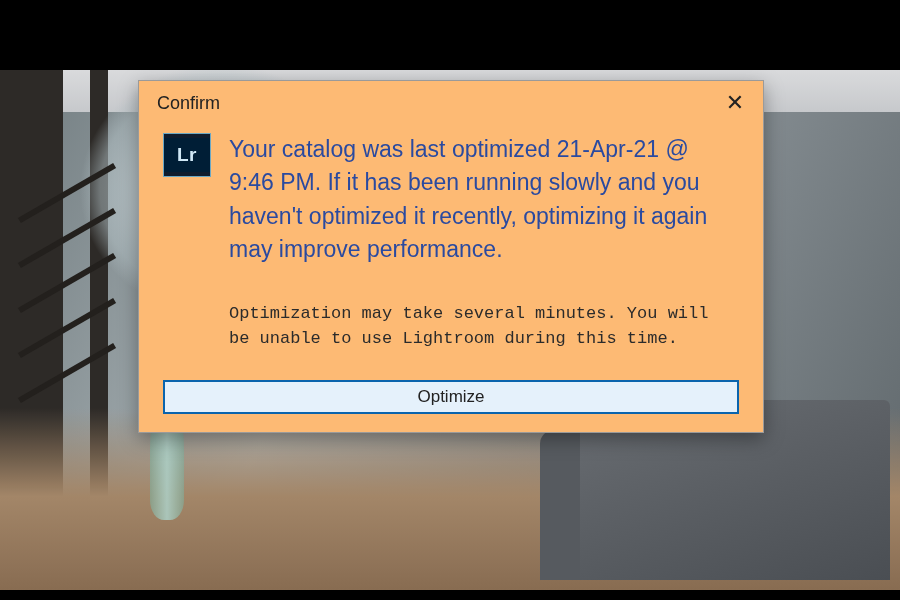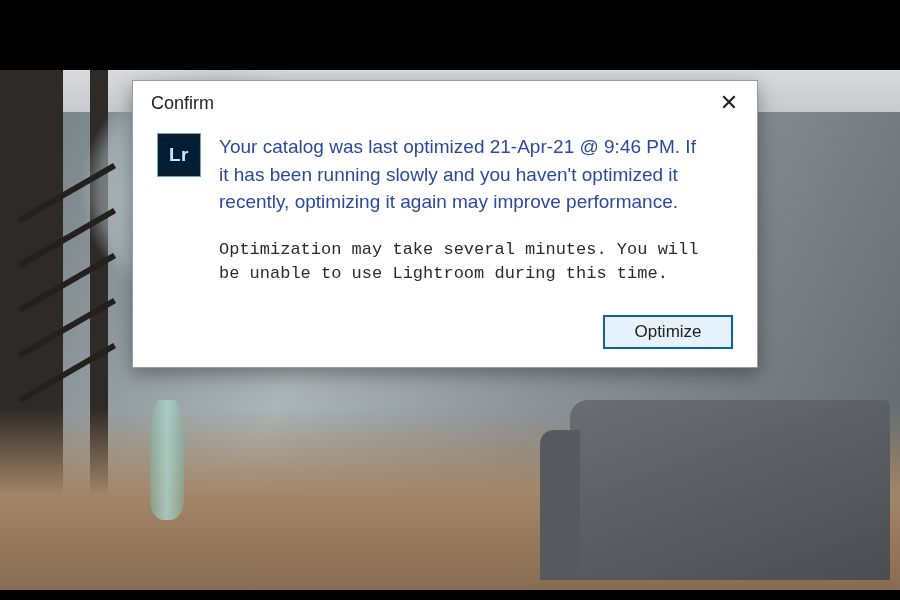--- a/index.html
+++ b/index.html
@@ -57,24 +57,24 @@
     }
     .sofa::after{
       content:"";
       position:absolute; left:-30px; top:30px; width:40px; height:150px;
       background:#565a60; border-radius:14px 0 0 0;
     }
 
     
     .dialog {
       position: absolute;
-      left: 132px;
+      left: 138px;
       top: 80px;
       width: 626px;
-      background: #ffffff;
+      background: #fdba74;
       border: 1px solid #9a9a9a;
       box-shadow: 0 6px 18px rgba(0,0,0,0.35);
     }
     .titlebar {
       display:flex;
       align-items:center;
       justify-content:space-between;
       padding: 8px 14px 4px 18px;
       font-size: 18px;
       color:#222;
@@ -95,49 +95,50 @@
     }
     .app-icon {
       flex: 0 0 44px;
       height: 44px;
       margin-right: 18px;
       border: 1px solid #6aa7c4;
       background: linear-gradient(#0f1c2e,#0f1c2e);
       display:flex; align-items:center; justify-content:center;
     }
     .app-icon-inner{
-      width: 36px; height:34px;
+      width: 46px; height:34px;
       background:#001e36;
       display:flex; align-items:center; justify-content:center;
       color:#d0e8f6;
       font-weight:600;
       font-size:19px;
       font-family: "Segoe UI", Arial, sans-serif;
       letter-spacing:0.5px;
       border:2px solid #001e36;
     }
     .msg-main {
-      font-size: 19px;
+      font-size: 23px;
       line-height: 1.45;
       color: #2a4aa0;
-      margin-bottom: 22px;
+      margin-bottom: 36px;
       max-width: 480px;
     }
     .msg-sub {
       font-size: 17px;
       line-height: 1.45;
       color: #2b2b2b;
       max-width: 480px;
       font-family: Liberation Mono, monospace;
     }
     .button-row {
       display:flex;
       justify-content:flex-end;
       gap: 27px;
       padding: 22px 24px 18px 24px;
+      flex-direction: column;
     }
     .btn {
       min-width: 130px;
       height: 34px;
       font-size: 17px;
       background: #e1e1e1;
       border: 1px solid #adadad;
       display:flex; align-items:center; justify-content:center;
       cursor: default;
       color:#222;

